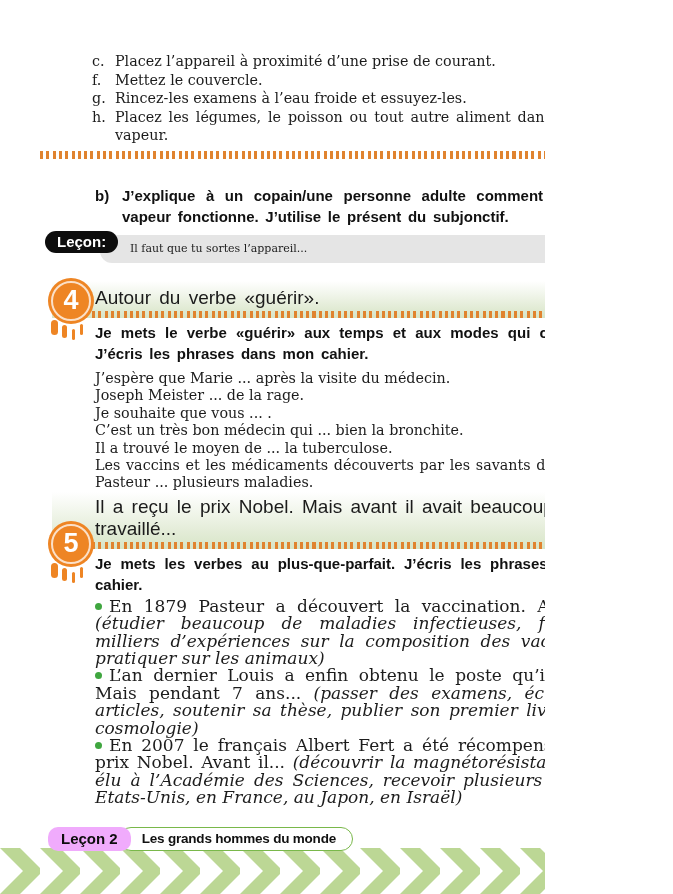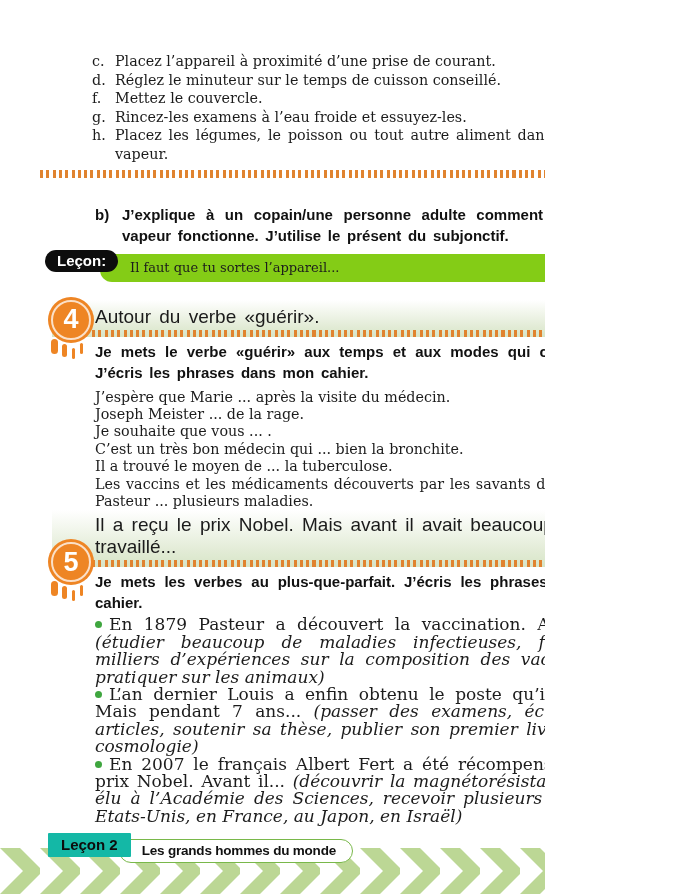--- a/index.html
+++ b/index.html
@@ -19,22 +19,22 @@
   
   .sep{margin:6px 0 0 40px;width:592px;height:8px;
        background:repeating-linear-gradient(90deg,#e0832f 0 3px,transparent 3px 6.3px);}
 
   
   .task-b{margin:26px 0 0 95px;width:527px;padding-left:27px;text-align:justify;}
   .task-b .mk-b{display:inline-block;width:27px;margin-left:-27px;word-spacing:0;}
 
   
   .modele-wrap{position:relative;margin:8px 0 0 100px;width:521px;}
-  .modele-box{background:#84cc16;border-radius:12px;padding:4px 14px 5px 30px;
-              font-size:13px;line-height:19px;}
+  .modele-box{background:#e5e5e5;border-radius:12px;padding:4px 14px 5px 30px;
+              font-size:11px;line-height:19px;}
   .modele-label{position:absolute;left:-55px;top:-4px;background:#0d0d0d;color:#fff;
                 border-radius:13px;padding:2px 12px 3px 12px;z-index:2;
                 font-family:"Liberation Sans",sans-serif;font-weight:700;font-size:15px;}
 
   
   .band{position:relative;margin-left:52px;width:581px;border-radius:0 8px 8px 0;
         background:linear-gradient(180deg,rgba(255,255,255,0) 0%,#e3ecd7 70%,#d7e5c7 100%);
         padding:6px 0 9px 43px;}
   .band-dots{position:absolute;left:40px;right:2px;bottom:0;height:7px;
         background:repeating-linear-gradient(90deg,#e0832f 0 3px,transparent 3px 6.3px);}
@@ -63,37 +63,36 @@
   
   .bullets{margin:3px 0 0 95px;width:530px;font-size:17px;line-height:17.4px;}
   .bullet{margin:0;text-align:justify;}
   .dot{display:inline-block;width:7px;height:7px;border-radius:50%;background:#3fa63f;
        margin-right:7px;vertical-align:2px;}
   .hint{font-style:italic;}
 
   
   .footer-band{position:absolute;left:0;bottom:0;width:673px;height:46px;line-height:0;}
   .footer-label{position:absolute;left:48px;top:827px;display:flex;align-items:center;z-index:5;}
-  .lesson-pill{background:#14b8a6;color:#0d0d0d;border-radius:1px;padding:3px 13px 4px 13px;
+  .lesson-pill{background:#f0abfc;color:#0d0d0d;border-radius:10px;padding:3px 13px 4px 13px;
        font-family:"Liberation Sans",sans-serif;font-weight:700;font-size:15px;z-index:2;}
   .lesson-title{background:#fff;border:1.6px solid #79b84a;border-radius:13px;
        margin-left:-12px;padding:3px 16px 4px 22px;color:#111;
-       font-family:"Liberation Sans",sans-serif;font-weight:700;font-size:13.5px;letter-spacing:-.2px;margin-top:12px;}
+       font-family:"Liberation Sans",sans-serif;font-weight:700;font-size:13.5px;letter-spacing:-.2px;}
   .page-num{position:absolute;left:571px;top:840px;z-index:5;color:#0d0d0d;
        font-family:"Liberation Sans",sans-serif;font-weight:700;font-size:27px;
        transform:scaleX(.9);}
 </style>
 </head>
 <body>
 
 <div class="page">
 
   <div class="steps serif">
     <div class="li"><span class="mk">c.</span><span>Placez l’appareil à proximité d’une prise de courant.</span></div>
-    <div class="li"><span class="mk">d.</span><span>Réglez le minuteur sur le temps de cuisson conseillé.</span></div>
     <div class="li"><span class="mk">f.</span><span>Mettez le couvercle.</span></div>
     <div class="li"><span class="mk">g.</span><span>Rincez-les examens à l’eau froide et essuyez-les.</span></div>
     <div class="li"><span class="mk">h.</span><span>Placez les légumes, le poisson ou tout autre aliment dans le plat à vapeur.</span></div>
   </div>
 
   <div class="sep"></div>
 
   <div class="task-b sans">
     <span class="mk-b">b)</span><span>J’explique à un copain/une personne adulte comment le cuiseur à vapeur fonctionne. J’utilise le présent du subjonctif.</span>
   </div>

